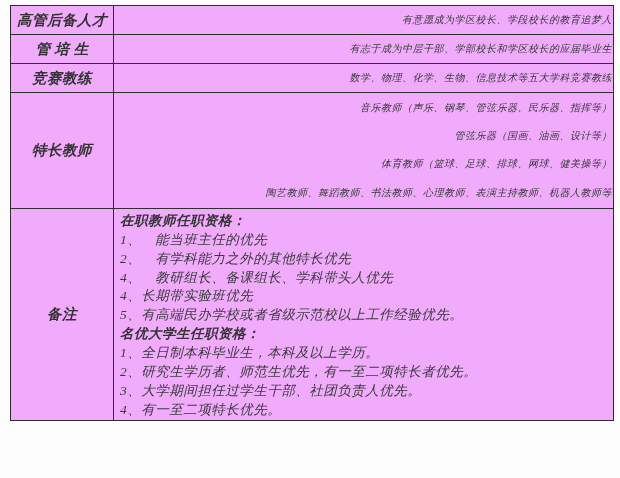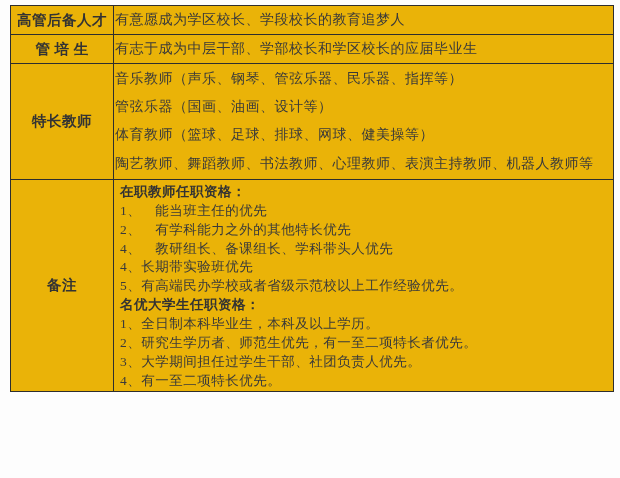--- a/index.html
+++ b/index.html
@@ -21,35 +21,36 @@
     position: absolute;
     left: 10px;
     top: 5px;
     width: 603px;
     border-collapse: collapse;
     table-layout: fixed;
   }
   table.recruit td {
     border: 1.6px solid #2e2e2e;
     vertical-align: middle;
-    background: #eab308;
+    background: #f0abfc;
+    font-style: italic;
   }
   col.c-label { width: 103px; }
   col.c-content { width: 500px; }
 
   td.label-cell {
     font-weight: bold;
     text-align: center;
     font-size: 14.5px;
     color: #333333;
     letter-spacing: 0.5px;
   }
   td.content-cell {
-    text-align: left;
-    font-size: 14px;
+    text-align: right;
+    font-size: 10px;
     letter-spacing: 0.5px;
   }
   
   tr.r-0, tr.r-1, tr.r-2, tr.r-3, tr.r-4 { height: 29px; }
   
   tr.r-5 { height: 113px; }
   tr.r-5 .content-line { line-height: 28.2px; }
   
   tr.r-6 { height: 211px; }
   tr.r-6 td.content-cell {
@@ -77,20 +78,26 @@
           <td class="content-cell">
             <div class="content-line">有意愿成为学区校长、学段校长的教育追梦人</div>
           </td>
         </tr>
         <tr class="r-1">
           <td class="label-cell">管 培 生</td>
           <td class="content-cell">
             <div class="content-line">有志于成为中层干部、学部校长和学区校长的应届毕业生</div>
           </td>
         </tr>
+        <tr class="r-3">
+          <td class="label-cell">竞赛教练</td>
+          <td class="content-cell">
+            <div class="content-line">数学、物理、化学、生物、信息技术等五大学科竞赛教练</div>
+          </td>
+        </tr>
         <tr class="r-5">
           <td class="label-cell">特长教师</td>
           <td class="content-cell">
             <div class="content-line">音乐教师（声乐、钢琴、管弦乐器、民乐器、指挥等）</div>
             <div class="content-line">管弦乐器（国画、油画、设计等）</div>
             <div class="content-line">体育教师（篮球、足球、排球、网球、健美操等）</div>
             <div class="content-line">陶艺教师、舞蹈教师、书法教师、心理教师、表演主持教师、机器人教师等</div>
           </td>
         </tr>
         <tr class="r-6">

